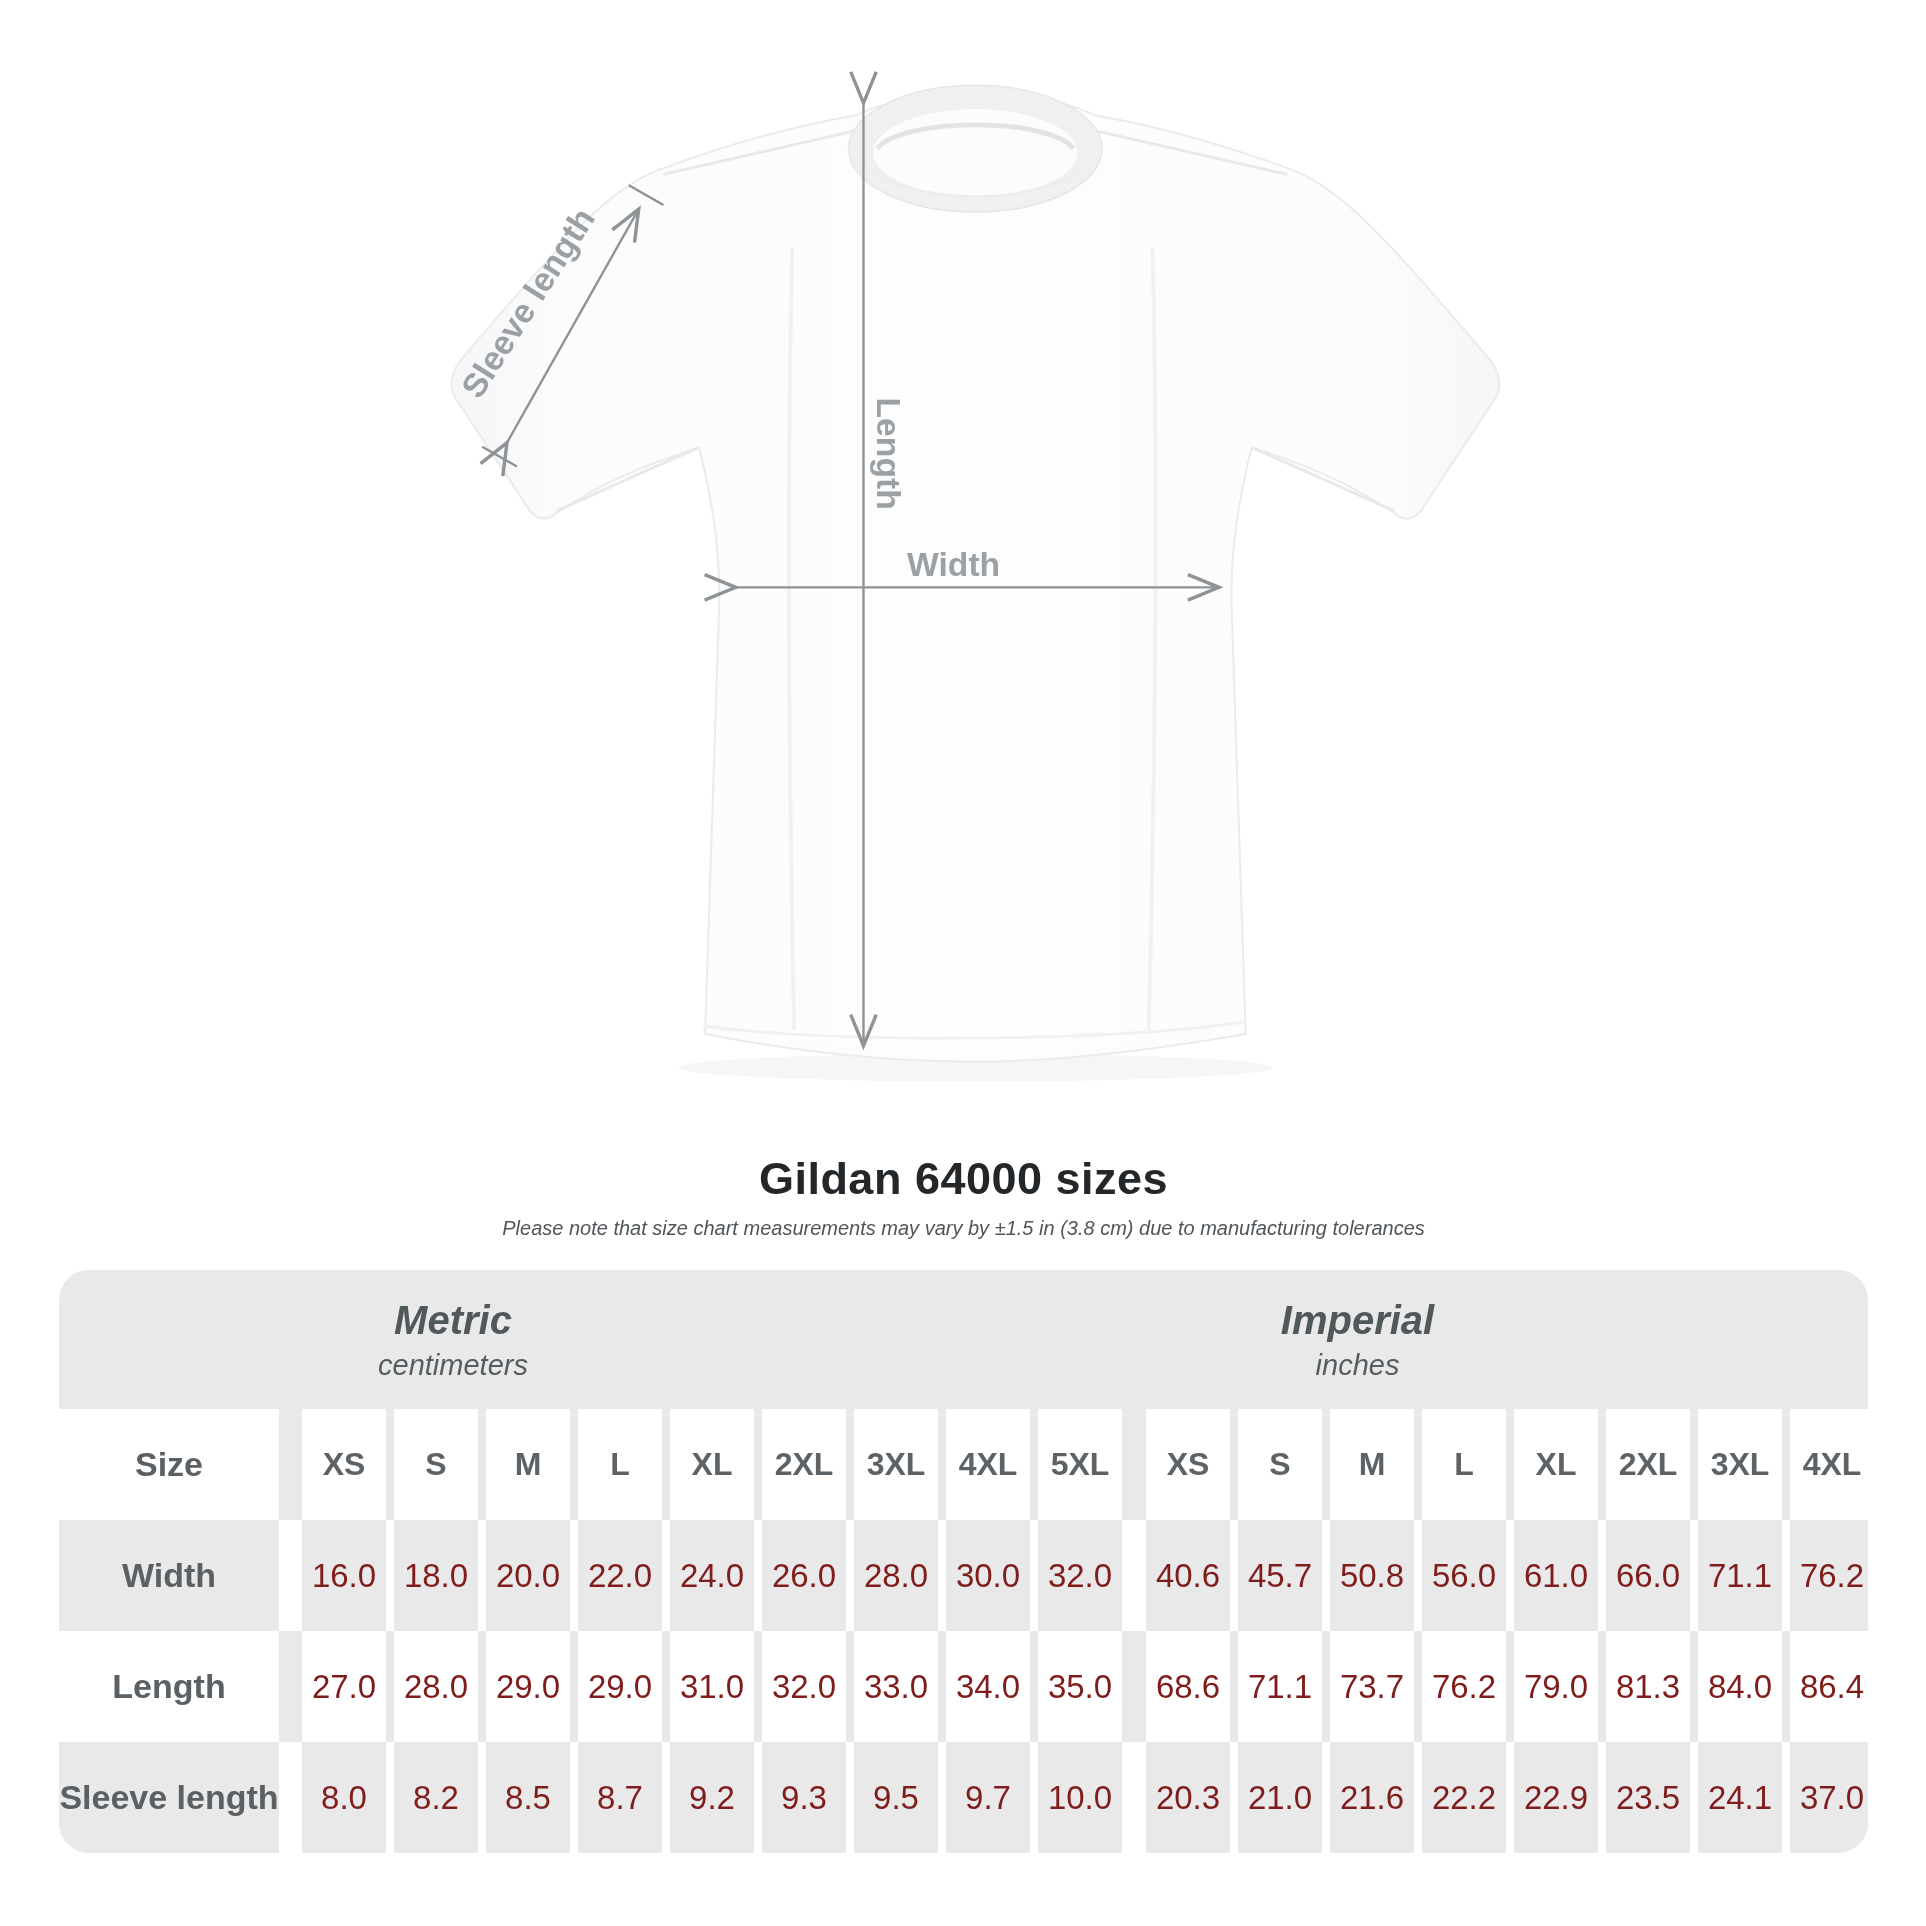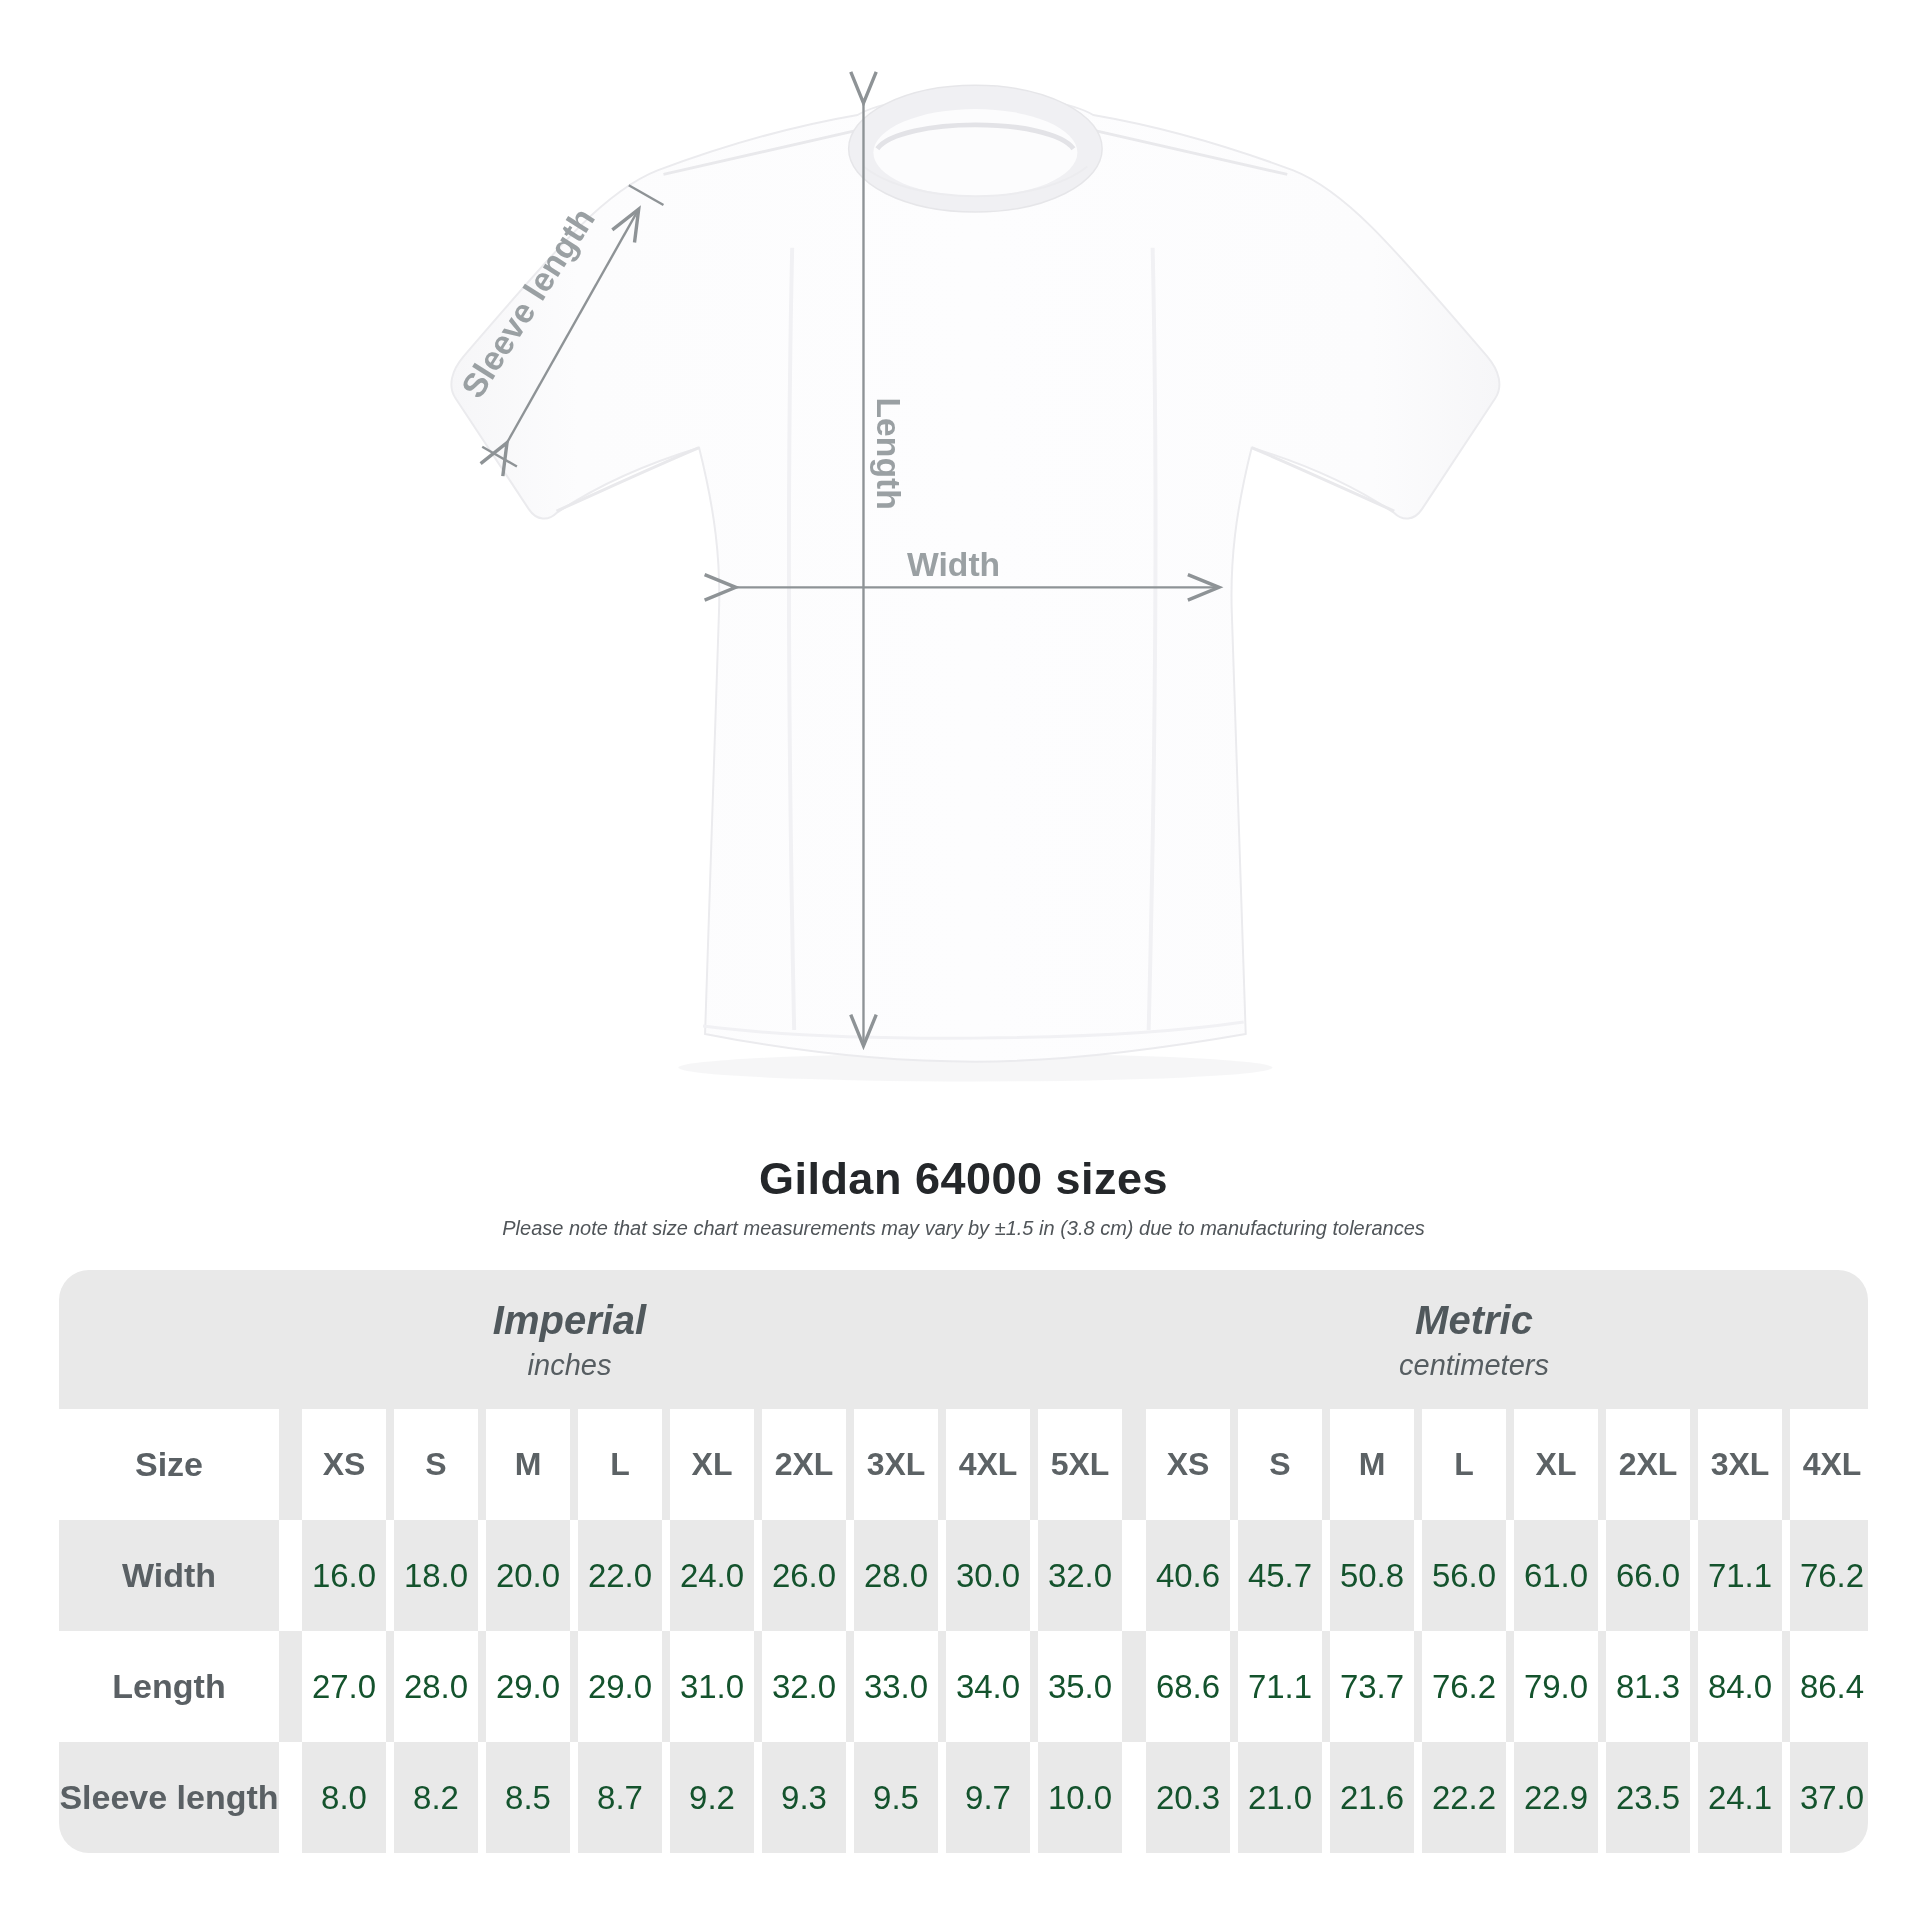--- a/index.html
+++ b/index.html
@@ -69,21 +69,21 @@
   .stripe-white .cell{ background:#ffffff; }
   .stripe-gray  .cell{ background:#e9e9e9; }
   .cell.spacer{ background:transparent; }
   .cell.lbl{
     font-size:34px; font-weight:bold; color:#5a6064;
   }
   .cell.size-head{
     font-size:32px; font-weight:bold; color:#5c6265;
   }
   .cell.val{
-    font-size:33px; color:#14532d;
+    font-size:33px; color:#7f1d1d;
   }
 </style>
 </head>
 <body>
 
 <div class="hero">
   <svg width="1927" height="1139" viewBox="0 0 1946 1150">
     <defs>
       <marker id="arrow" markerUnits="userSpaceOnUse" markerWidth="46" markerHeight="40" refX="0" refY="0" orient="auto" viewBox="-28 -14 32 28">
         <path d="M -22 -9 L 0 0 L -22 9" fill="none" stroke="#8e9396" stroke-width="2.4"></path>
@@ -154,27 +154,27 @@
       <text x="963" y="582" text-anchor="middle">Width</text>
     </g>
   </svg>
 </div>
 
 <div class="title">Gildan 64000 sizes</div>
 <div class="subtitle">Please note that size chart measurements may vary by ±1.5 in (3.8 cm) due to manufacturing tolerances</div>
 
 <div class="size-table">
   <div class="band">
+    <div class="half right">
+      <div class="unit-name">Metric</div>
+      <div class="unit-sub">centimeters</div>
+    </div>
     <div class="half left">
       <div class="unit-name">Imperial</div>
       <div class="unit-sub">inches</div>
-    </div>
-    <div class="half right">
-      <div class="unit-name">Metric</div>
-      <div class="unit-sub">centimeters</div>
     </div>
   </div>
   <div id="table-body">
       <div class="trow stripe-white">
         <div class="cell lbl">Size</div>
         <div class="cell spacer"></div>
         <div class="cell size-head">XS</div>
         <div class="cell size-head">S</div>
         <div class="cell size-head">M</div>
         <div class="cell size-head">L</div>

